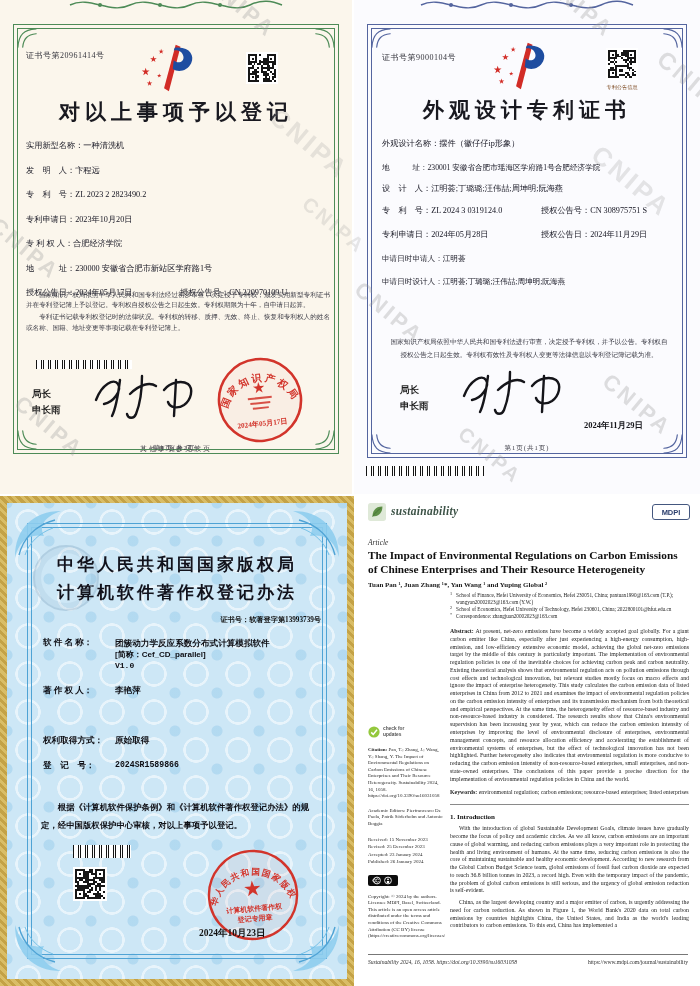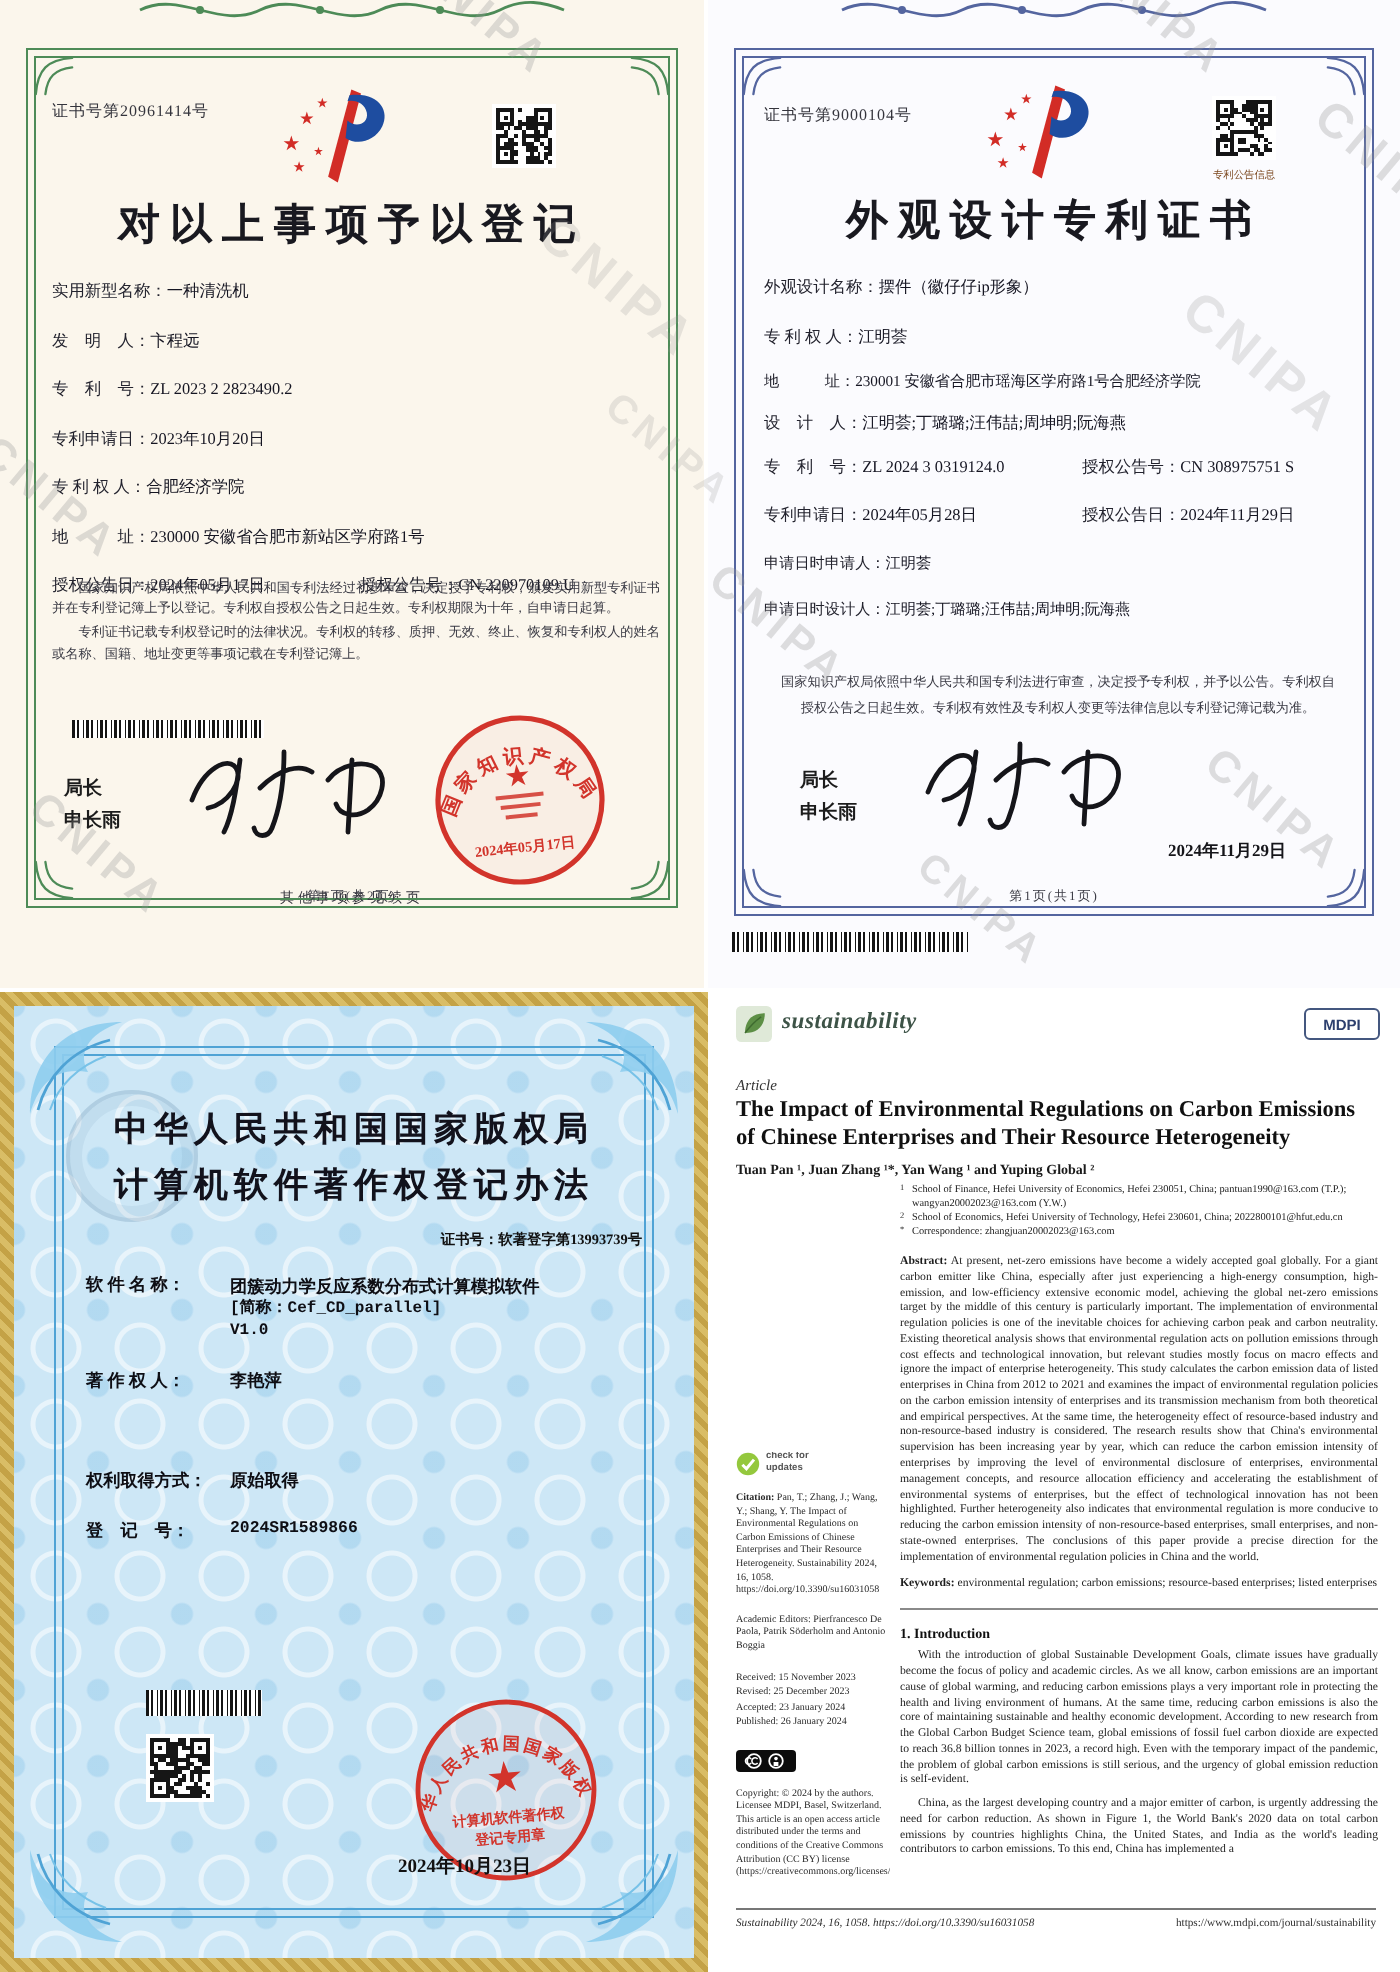--- a/index.html
+++ b/index.html
@@ -446,21 +446,20 @@
         <i style="grid-area:15/6"></i>
         <i style="grid-area:15/10"></i>
         <i style="grid-area:15/12"></i>
         <i style="grid-area:15/13"></i>
       </div>
     <div style="position:absolute;left:238px;top:84px;width:60px;text-align:center;font-size:5.2px;color:#7d4a22;z-index:2">专利公告信息</div>
     <div class="cert-title" style="top:96px;z-index:2">外观设计专利证书</div>
 
     <div style="position:absolute;left:28px;top:138px;right:14px;z-index:2">
       <div class="crow" style=""><span>外观设计名称：</span><span class="val">摆件（徽仔仔ip形象）</span></div>
-      <div class="crow" style="margin-bottom:12px"><span>专 利 权 人：</span><span class="val">江明荟</span></div>
       <div class="crow" style="margin-bottom:10px;font-size:7.6px"><span>地　　　址：</span><span class="val">230001 安徽省合肥市瑶海区学府路1号合肥经济学院</span></div>
       <div class="crow" style="margin-bottom:11px"><span>设　计　人：</span><span class="val">江明荟;丁璐璐;汪伟喆;周坤明;阮海燕</span></div>
       <div class="crow">
         <span class="pair" style="width:157px"><span>专　利　号：</span><span class="val">ZL 2024 3 0319124.0</span></span>
         <span class="pair"><span>授权公告号：</span><span class="val">CN 308975751 S</span></span>
       </div>
       <div class="crow">
         <span class="pair" style="width:157px"><span>专利申请日：</span><span class="val">2024年05月28日</span></span>
         <span class="pair"><span>授权公告日：</span><span class="val">2024年11月29日</span></span>
       </div>
@@ -501,38 +500,39 @@
 
       <div class="bl-title" style="top:50px">中华人民共和国国家版权局</div>
       <div class="bl-title" style="top:78px">计算机软件著作权登记办法</div>
       <div style="position:absolute;left:140px;right:26px;top:112px;text-align:right;font-size:7.2px;font-weight:bold;color:#111"><span>证书号：</span><span>软著登字第13993739号</span></div>
 
       <div style="position:absolute;left:36px;right:20px;top:134px">
         <div class="bl-row" style="margin-bottom:14px">
           <span class="lbl">软 件 名 称：</span>
           <span style="line-height:1.4">
             <div>团簇动力学反应系数分布式计算模拟软件</div>
-            <div style="font-family:Liberation Mono, monospace;font-size:8px">[简称：Cef_CD_parallel]</div>
+            <div style="font-family:Liberation Sans, sans-serif;font-size:8px">[简称：Cef_CD_parallel]</div>
             <div style="font-family:'Liberation Mono',monospace;font-size:8px">V1.0</div>
           </span>
         </div>
         <div class="bl-row" style="margin-bottom:38px">
             <span class="lbl">著 作 权 人：</span>
             <span>李艳萍</span>
           </div>
         <div class="bl-row" style="margin-bottom:13px">
             <span class="lbl">权利取得方式：</span>
             <span>原始取得</span>
           </div>
         <div class="bl-row">
             <span class="lbl">登　记　号：</span>
             <span style="font-family:'Liberation Mono',monospace;font-size:8.2px">2024SR1589866</span>
           </div>
       </div>
 
+      <div style="position:absolute;left:34px;right:30px;top:296px;font-size:8.4px;font-weight:bold;line-height:2.1;text-indent:2em;color:#0e0e14">根据《计算机软件保护条例》和《计算机软件著作权登记办法》的规定，经中国版权保护中心审核，对以上事项予以登记。</div>
 
       <div class="bc" style="position:absolute;left:66px;top:342px;width:58px;height:13px"></div>
       <div class="qr" style="position:absolute;left:66px;top:364px;width:34px;height:34px">
           <i style="grid-area:1/1"></i>
           <i style="grid-area:1/2"></i>
           <i style="grid-area:1/3"></i>
           <i style="grid-area:1/4"></i>
           <i style="grid-area:1/5"></i>
           <i style="grid-area:1/8"></i>
           <i style="grid-area:1/9"></i>

